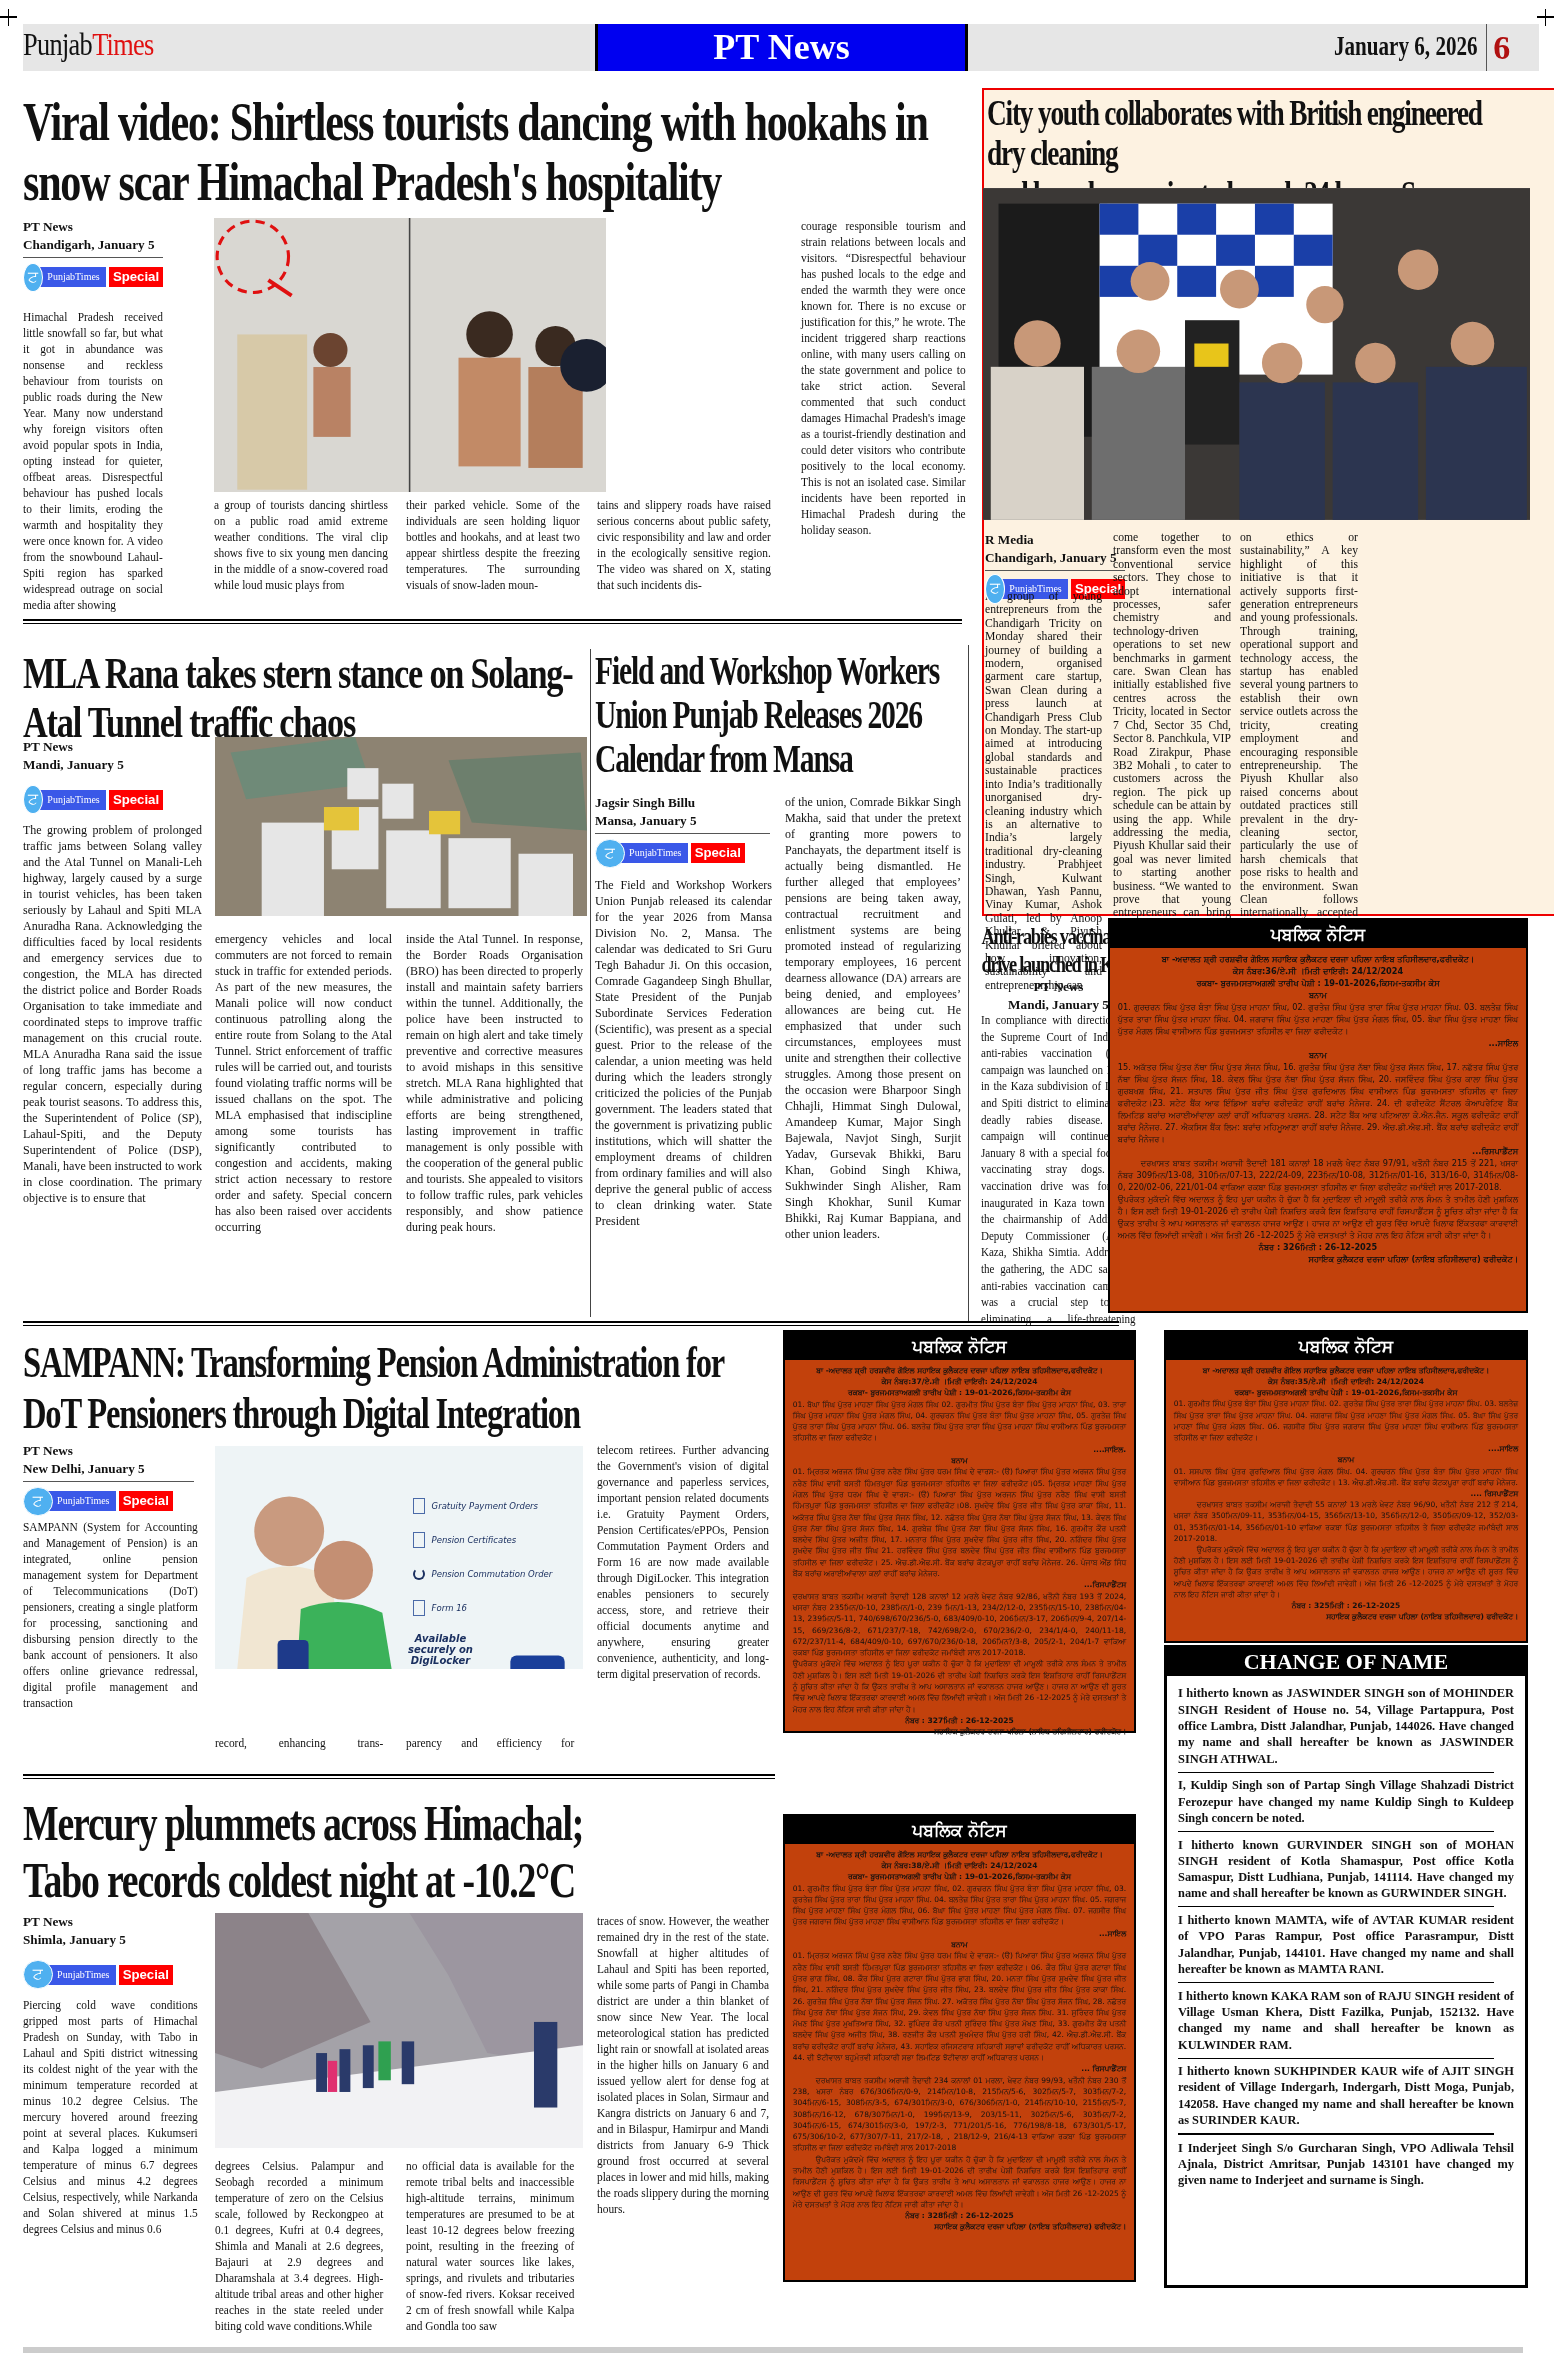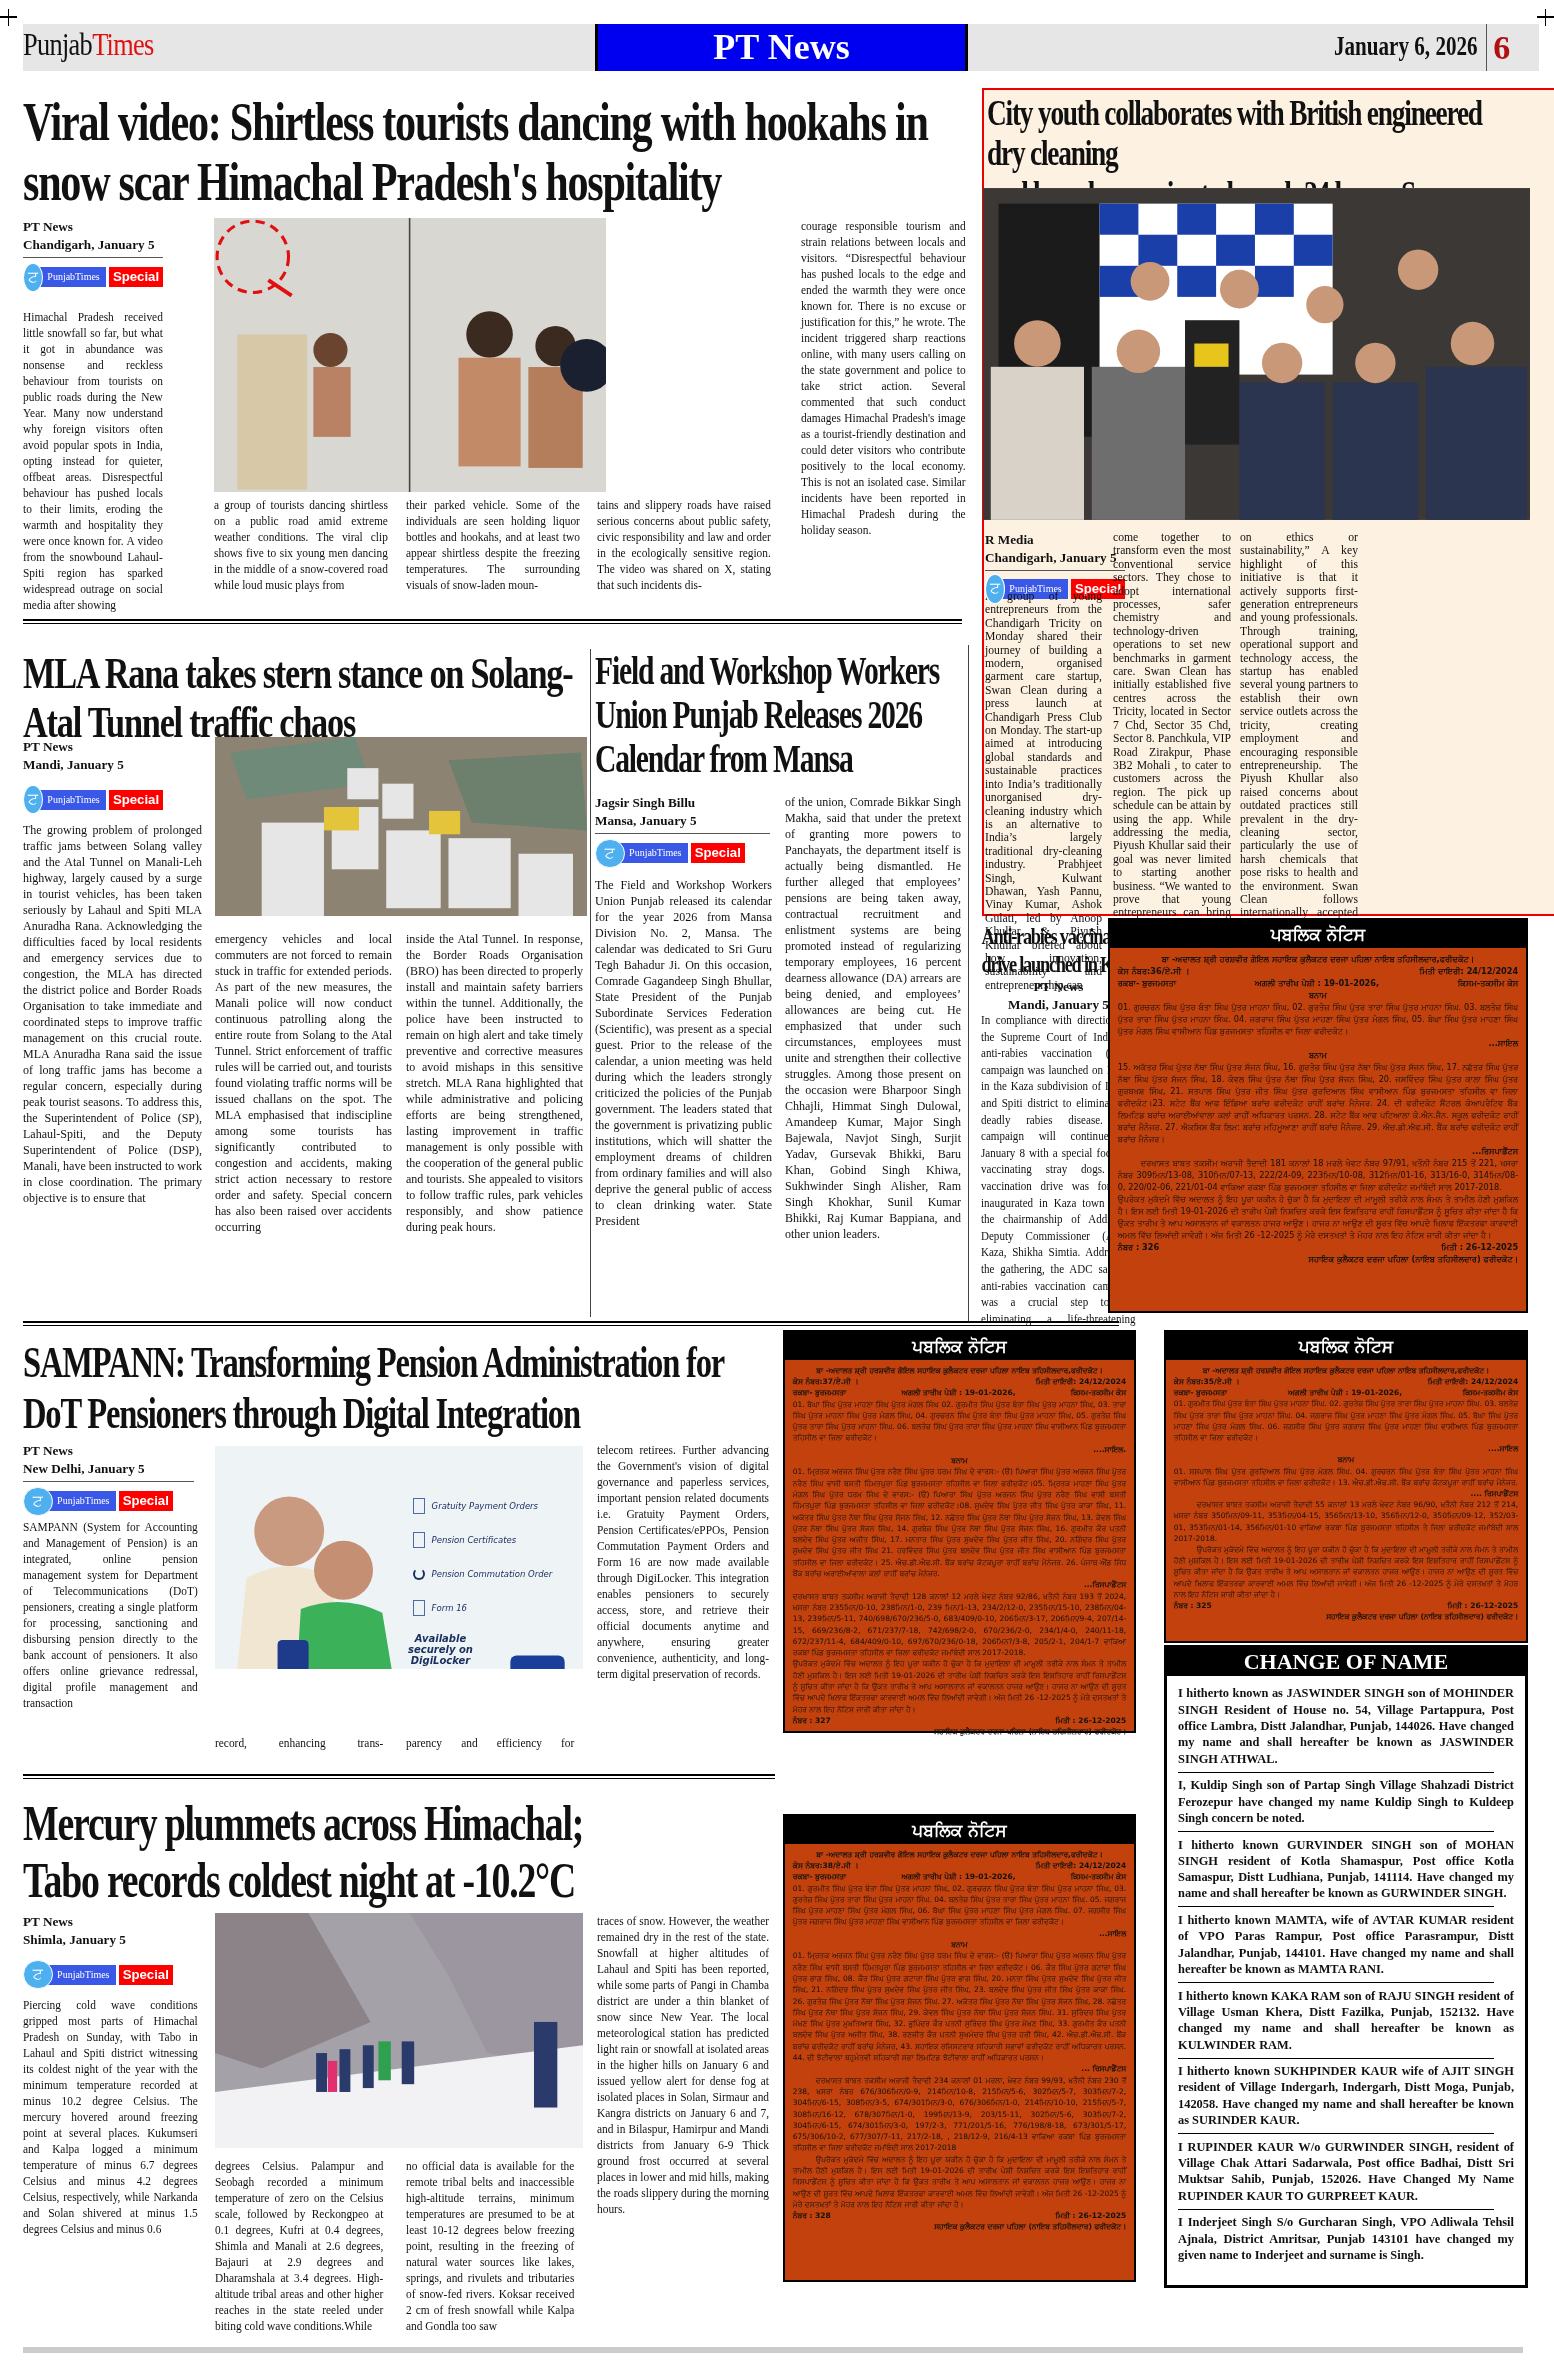--- a/index.html
+++ b/index.html
@@ -28,21 +28,21 @@
 .col.cond{transform:scaleX(.92);transform-origin:left top}
 .photo{background:#999;overflow:hidden}
 .rule2{height:4.7px;border-top:2.3px solid #000;border-bottom:0.8px solid #000}
 .vrule{width:0.8px;background:#444}
 
 .swanbox{left:982px;top:88px;width:574px;height:828px;background:#fdf2e1;border:2.3px solid #e00}
 
 .notice{border:2.3px solid #000;background:#c2410c}
 .notice .nh{background:#000;color:#fff;text-align:center;font-family:"DejaVu Sans",sans-serif;font-weight:bold;font-size:17px;height:28px;line-height:28px}
 .notice .nb{padding:4.7px 7.8px;font-family:"DejaVu Sans",sans-serif;font-size:8.2px;line-height:12px;text-align:justify;color:#111}
-.notice .row{display:flex;justify-content:space-between;font-weight:bold}
+.notice .row{display:flex;justify-content:center;font-weight:bold}
 .notice .ctr{text-align:center;font-weight:bold}
 .notice .rt{text-align:right;font-weight:bold}
 
 .con{left:1164px;top:1645px;width:364px;height:643px;border:3.1px solid #000;background:#fff}
 .con .ch{background:#000;color:#fff;text-align:center;font-size:22px;font-weight:bold;height:28px;line-height:28px;font-family:"Liberation Serif",serif}
 .con .entries{padding:4.7px 11px 0 11px}
 .con .entry{font-weight:bold;font-size:12.4px;line-height:16.3px;text-align:justify;padding:4.7px 0;font-family:"Liberation Serif",serif}
 .con .sep{border-top:1.6px solid #000;width:94%}
 .footbar{height:6.2px;background:#ccc}
 </style>
@@ -449,20 +449,19 @@
     <div class="entry">I, Kuldip Singh son of Partap Singh Village Shahzadi District Ferozepur have changed my name Kuldip Singh to Kuldeep Singh concern be noted.</div>
       <div class="sep"></div>
     <div class="entry">I hitherto known GURVINDER SINGH son of MOHAN SINGH resident of Kotla Shamaspur, Post office Kotla Samaspur, Distt Ludhiana, Punjab, 141114. Have changed my name and shall hereafter be known as GURWINDER SINGH.</div>
       <div class="sep"></div>
     <div class="entry">I hitherto known MAMTA, wife of AVTAR KUMAR resident of VPO Paras Rampur, Post office Parasrampur, Distt Jalandhar, Punjab, 144101. Have changed my name and shall hereafter be known as MAMTA RANI.</div>
       <div class="sep"></div>
     <div class="entry">I hitherto known KAKA RAM son of RAJU SINGH resident of Village Usman Khera, Distt Fazilka, Punjab, 152132. Have changed my name and shall hereafter be known as KULWINDER RAM.</div>
       <div class="sep"></div>
     <div class="entry">I hitherto known SUKHPINDER KAUR wife of AJIT SINGH resident of Village Indergarh, Indergarh, Distt Moga, Punjab, 142058. Have changed my name and shall hereafter be known as SURINDER KAUR.</div>
       <div class="sep"></div>
-    <div class="entry">I RUPINDER KAUR W/o GURWINDER SINGH, resident of Village Chak Attari Sadarwala, Post office Badhai, Distt Sri Muktsar Sahib, Punjab, 152026. Have Changed My Name RUPINDER KAUR TO GURPREET KAUR.</div>
       <div class="sep"></div>
     <div class="entry">I Inderjeet Singh S/o Gurcharan Singh, VPO Adliwala Tehsil Ajnala, District Amritsar, Punjab 143101 have changed my given name to Inderjeet and surname is Singh.</div>
   </div>
 </div>
 
 <div class="abs footbar" style="left:23px;top:2347px;width:1500px"></div>
 
 
 </body></html>

